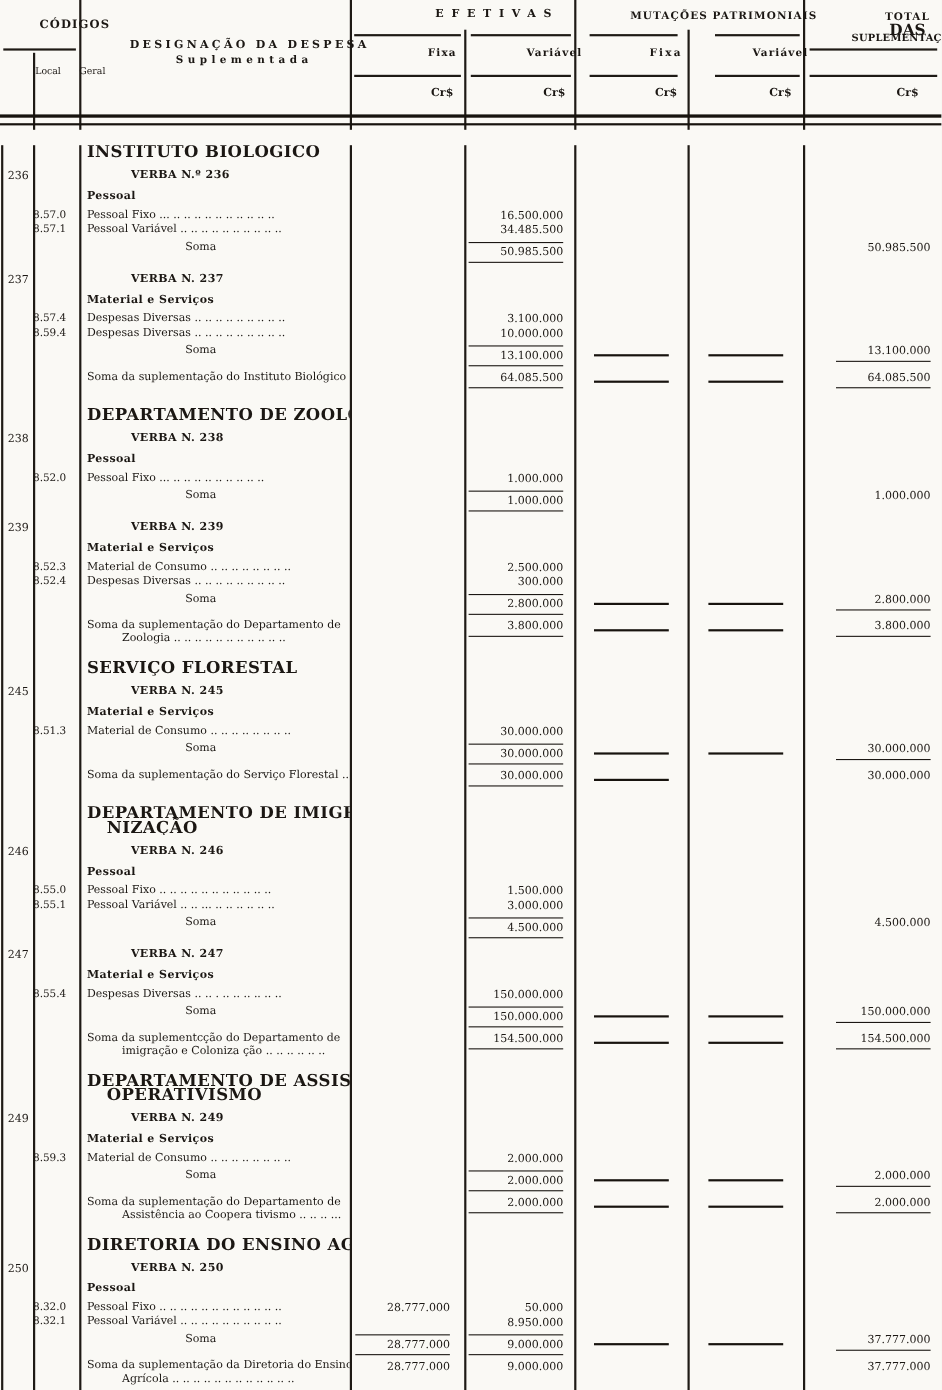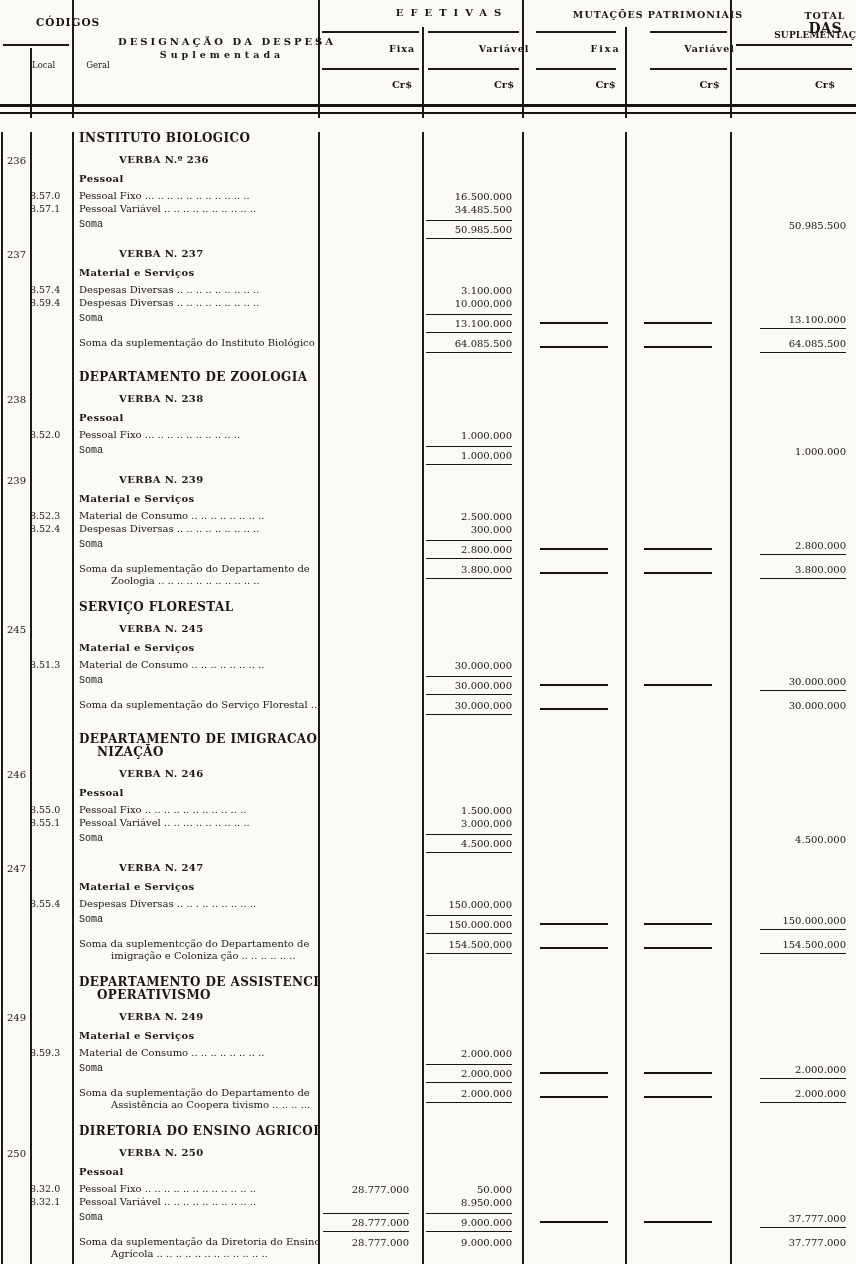--- a/index.html
+++ b/index.html
@@ -13,21 +13,21 @@
   .page { position:relative; width:856px; height:1264px; background:#faf9f5; overflow:hidden; }
 
   
   .hdr { position:relative; height:118px; }
   .abs { position:absolute;padding-left:32px; }
   .vline { position:absolute; width:2px; background:#1e1a15; }
   .hline { position:absolute; height:0; border-top:2px solid #1e1a15; }
   .hdr-label { font-weight:bold; text-align:center; }
   .lbl-codigos { left:0; top:16px; width:72px; font-size:10.5px; letter-spacing:1px; }
   .lbl-local  { left:0;  top:60px; width:30px; font-size:8.5px; text-align:left; }
-  .lbl-geral  { left:32px; top:60px; width:40px; font-size:8.5px; text-align:center;margin-left:14px; }
+  .lbl-geral  { left:32px; top:60px; width:40px; font-size:8.5px; text-align:center; }
   .lbl-desig1 { left:72px; top:36px; width:246px; font-size:10px; letter-spacing:3px; }
   .lbl-desig2 { left:72px; top:49px; width:236px; font-size:9.5px; letter-spacing:4px; }
   .lbl-efetivas { left:318px; top:7px; width:204px; font-size:10px; letter-spacing:7px; }
   .lbl-mutacoes { left:522px; top:9px; width:208px; font-size:9.5px; letter-spacing:1px; }
   .lbl-tot1 { left:730px; top:10px; width:126px; font-size:9.5px; letter-spacing:1px; }
   .lbl-tot2 { left:730px; top:20px; width:126px; font-size:14px; }
   .lbl-tot3 { left:730px; top:30px; width:128px; font-size:9px; letter-spacing:0.2px; }
   .lbl-sub { top:43px; font-size:9.5px; font-weight:bold; text-align:center; letter-spacing:1px; }
   .lbl-crs { top:79px; font-size:10px; font-weight:bold; text-align:center; }
   .dbl-rule { position:absolute; left:0; top:104px; width:856px; height:5px;
@@ -37,24 +37,24 @@
   .tbody { position:relative; min-height:1146px; }
   .tbody .vline { top:0; bottom:0; }
 
   .row { display:grid; grid-template-columns:30px 42px 246px 104px 100px 103px 105px 126px;
          align-items:start; position:relative; }
   .c { min-height:1px; }
   .local { font-size:10px; padding-left:7px; line-height:13px; }
   .geral { font-size:9.5px; text-align:right; padding-right:19px; line-height:12px; }
   .desig { font-size:10px; padding-left:7px; line-height:12px; white-space:nowrap; overflow:hidden; }
   .desig .l2 { padding-left:32px; }
-  .r-section .desig { font-weight:bold; font-size:12px; letter-spacing:0.4px; line-height:13px; }
+  .r-section .desig { font-weight:bold; font-size:15px; letter-spacing:0.4px; line-height:13px; }
   .r-section .desig .l2 { padding-left:18px; }
   .r-verba .desig, .r-sub .desig { font-weight:bold; letter-spacing:0.4px; }
-  .soma-label { text-align:left; padding-right:32px; white-space:normal;font-family:Liberation Mono, monospace; }
+  .soma-label { text-align:center; padding-right:32px; white-space:normal; }
 
   .valcol { display:flex; justify-content:flex-end; padding-right:10px; font-size:10px; }
   .col-fixa { padding-right:13px; }
   .num { display:inline-block; min-width:86px; text-align:right; line-height:13px; }
   .num.rt { border-top:1.6px solid #1b1713; padding-top:2px; margin-top:1px; }
   .num.rb { border-bottom:1.8px solid #1b1713; padding-bottom:2px; }
   .dashcell { justify-content:center; padding-right:0; }
   .dash { width:68px; border-top:2.6px solid #17130e; margin-top:9px; }
 
   .r-section { margin-top:14px; margin-bottom:2px; }

